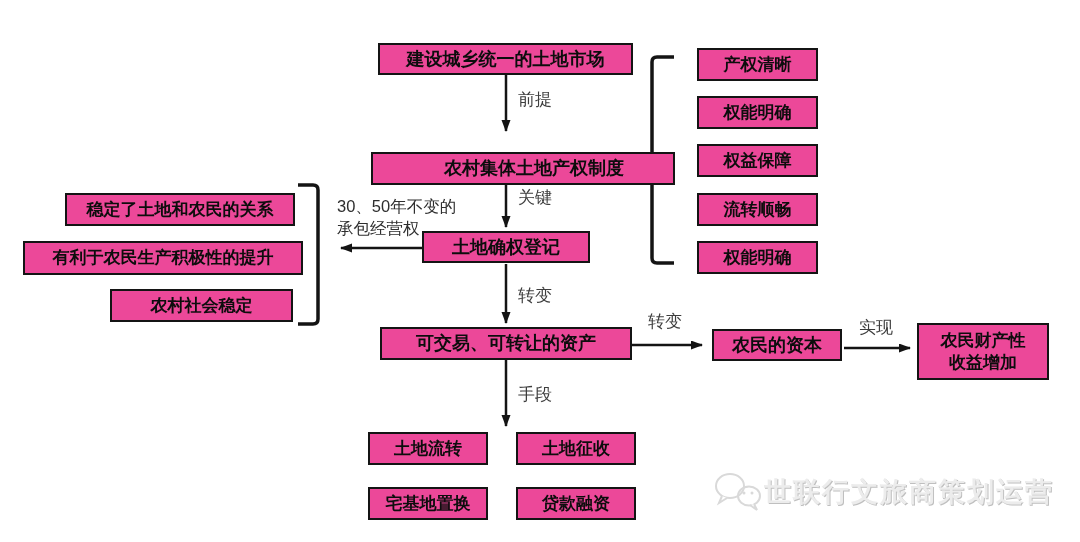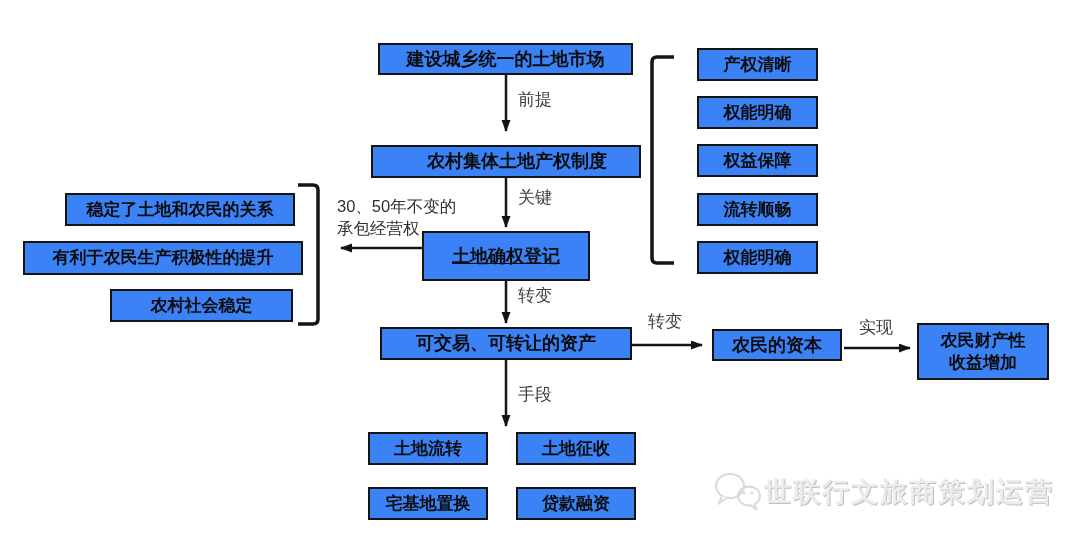--- a/index.html
+++ b/index.html
@@ -3,21 +3,21 @@
 <meta charset="utf-8">
 <style>
   html,body{margin:0;padding:0;background:#fff;}
   .canvas{
     position:relative;width:1080px;height:542px;background:#fff;overflow:hidden;
     font-family:"Liberation Sans","DejaVu Sans",sans-serif;
   }
   .connectors{position:absolute;left:0;top:0;width:1080px;height:542px;}
   .node{
     position:absolute;display:flex;align-items:center;justify-content:center;
-    border:2px solid #141414;background:#3b82f6;color:#0d0d0d;
+    border:2px solid #141414;background:#ec4899;color:#0d0d0d;
     font-weight:bold;font-size:18px;text-align:center;box-sizing:border-box;
     line-height:1.25;white-space:nowrap;
   }
   .node.small{font-size:17px;}
   .prewrap{white-space:pre-line;}
   .edge-label{
     position:absolute;color:#3d3d3d;font-size:17px;font-weight:normal;
     white-space:nowrap;
   }
   .note{
@@ -53,22 +53,22 @@
 
     <line x1="632" y1="345" x2="702" y2="345" stroke="#141414" stroke-width="2.5" marker-end="url(#ah)"></line>
     <line x1="844" y1="348" x2="910" y2="348" stroke="#141414" stroke-width="2.5" marker-end="url(#ah)"></line>
 
     <path d="M674,57 L657,57 Q652,57 652,62 L652,258 Q652,263 657,263 L674,263" fill="none" stroke="#141414" stroke-width="3.5"></path>
 
     <path d="M298,185 L313,185 Q318,185 318,190 L318,319 Q318,324 313,324 L298,324" fill="none" stroke="#141414" stroke-width="3.5"></path>
   </svg>
 
   <div class="node" style="left:378px;top:43px;width:255px;height:32px;">建设城乡统一的土地市场</div>
-  <div class="node" style="left:371px;top:145px;width:270px;height:33px;padding-left:22px;">农村集体土地产权制度</div>
-  <div class="node" style="left:422px;top:231px;width:168px;height:50px;text-decoration:underline;">土地确权登记</div>
+  <div class="node" style="left:371px;top:152px;width:304px;height:33px;padding-left:22px;">农村集体土地产权制度</div>
+  <div class="node" style="left:422px;top:231px;width:168px;height:32px;">土地确权登记</div>
   <div class="node" style="left:380px;top:327px;width:252px;height:33px;">可交易、可转让的资产</div>
   <div class="node" style="left:712px;top:329px;width:130px;height:32px;">农民的资本</div>
   <div class="node small prewrap" style="left:917px;top:323px;width:132px;height:57px;">农民财产性
 收益增加</div>
 
   <div class="node small" style="left:697px;top:48px;width:121px;height:33px;">产权清晰</div>
   <div class="node small" style="left:697px;top:96px;width:121px;height:33px;">权能明确</div>
   <div class="node small" style="left:697px;top:144px;width:121px;height:33px;">权益保障</div>
   <div class="node small" style="left:697px;top:193px;width:121px;height:33px;">流转顺畅</div>
   <div class="node small" style="left:697px;top:241px;width:121px;height:33px;">权能明确</div>

